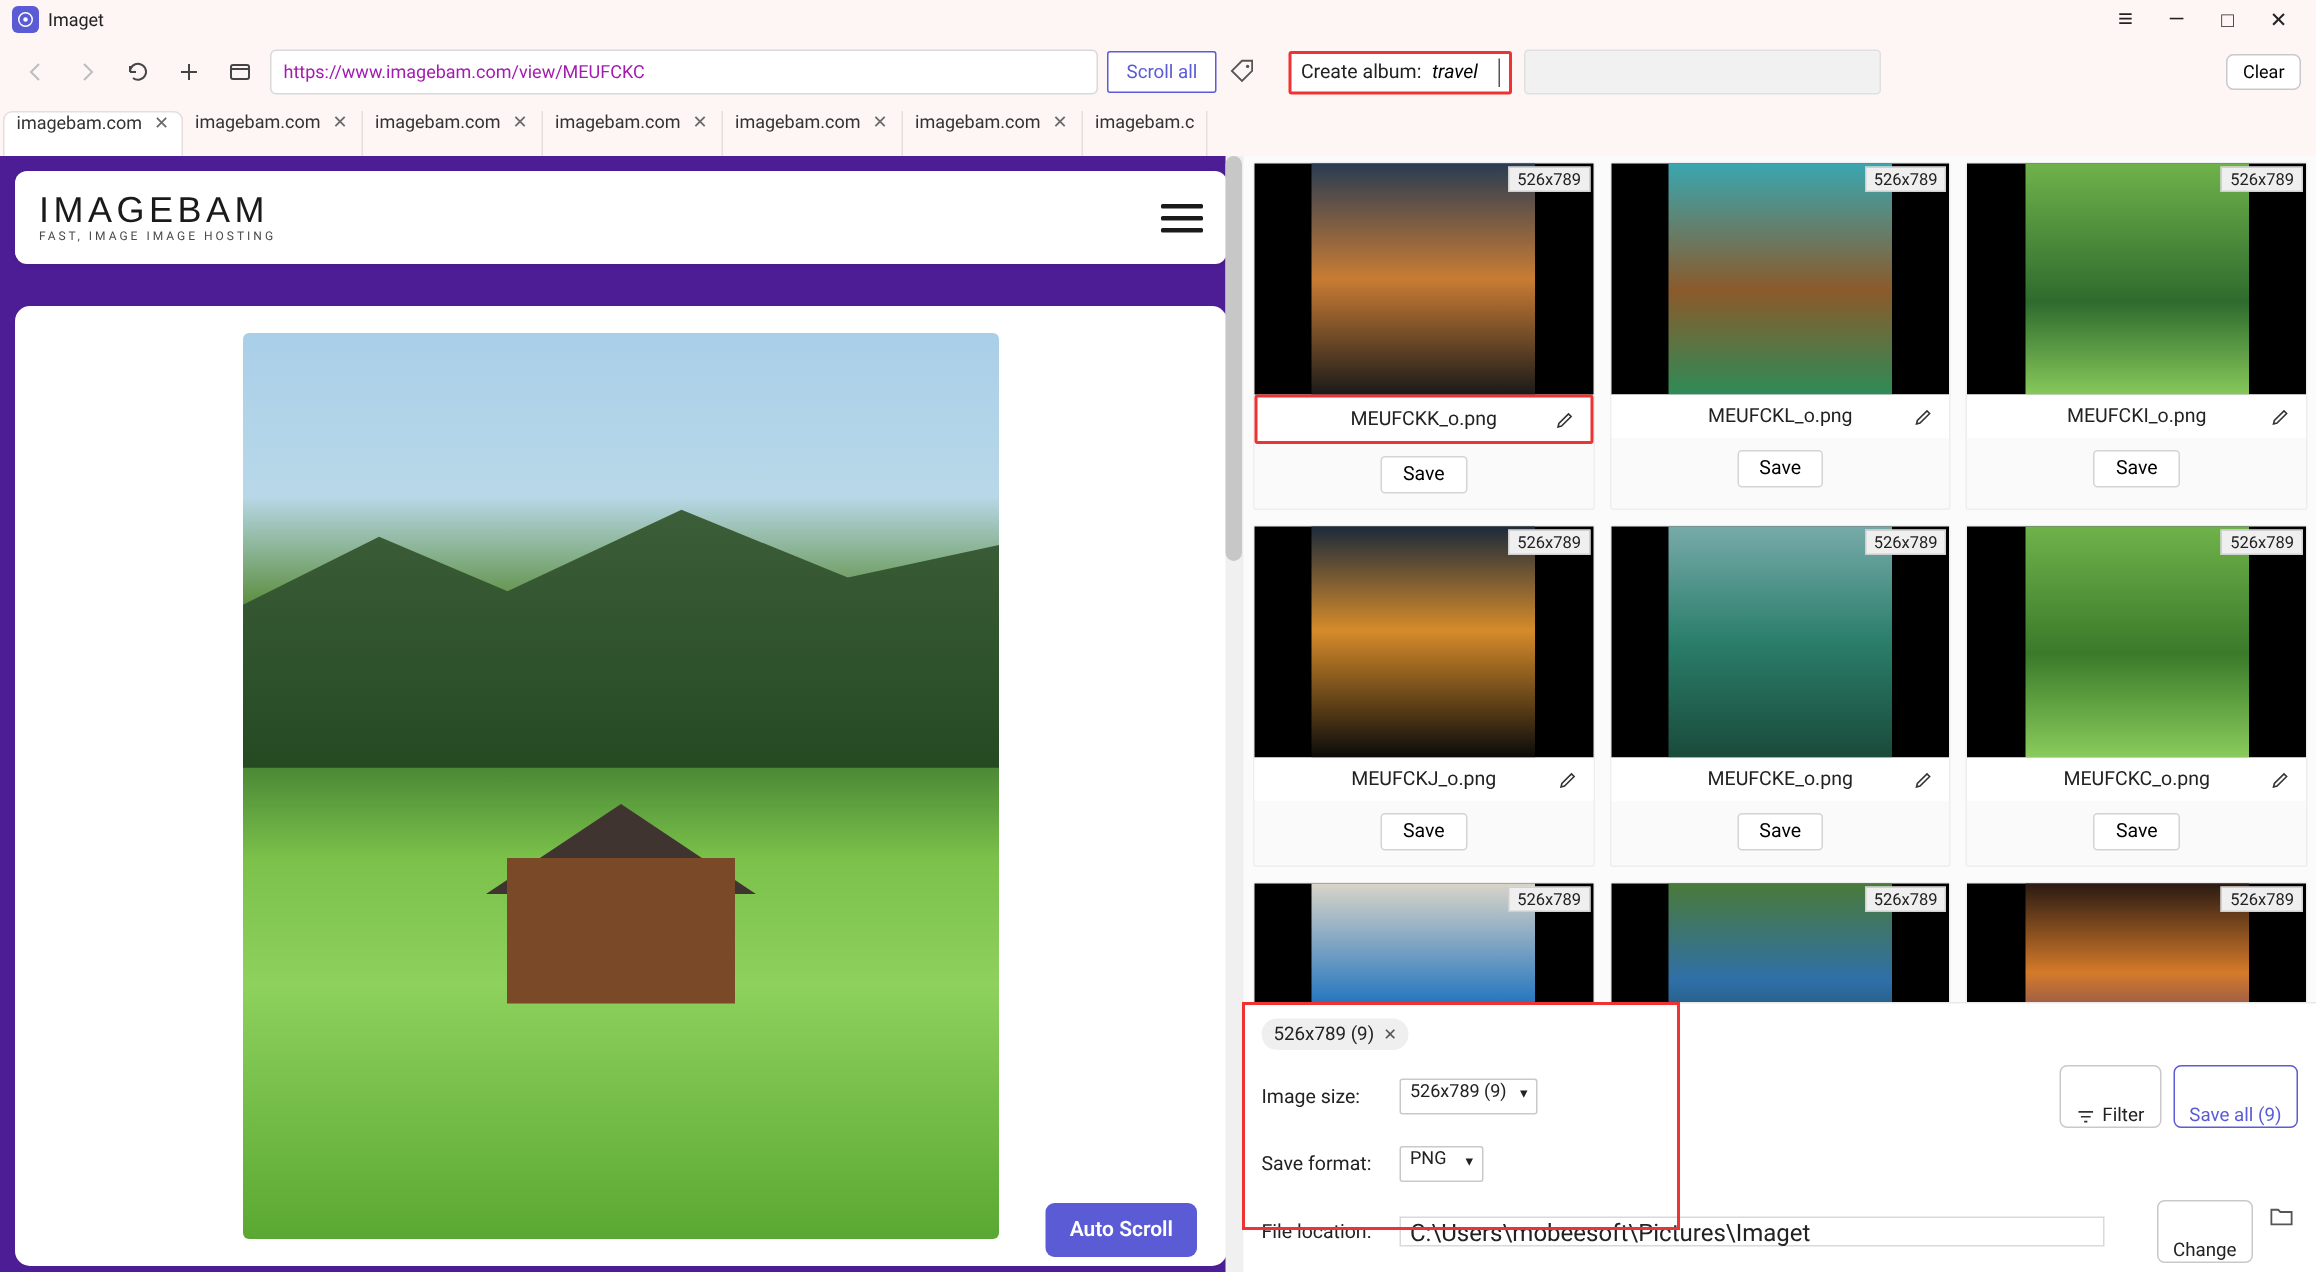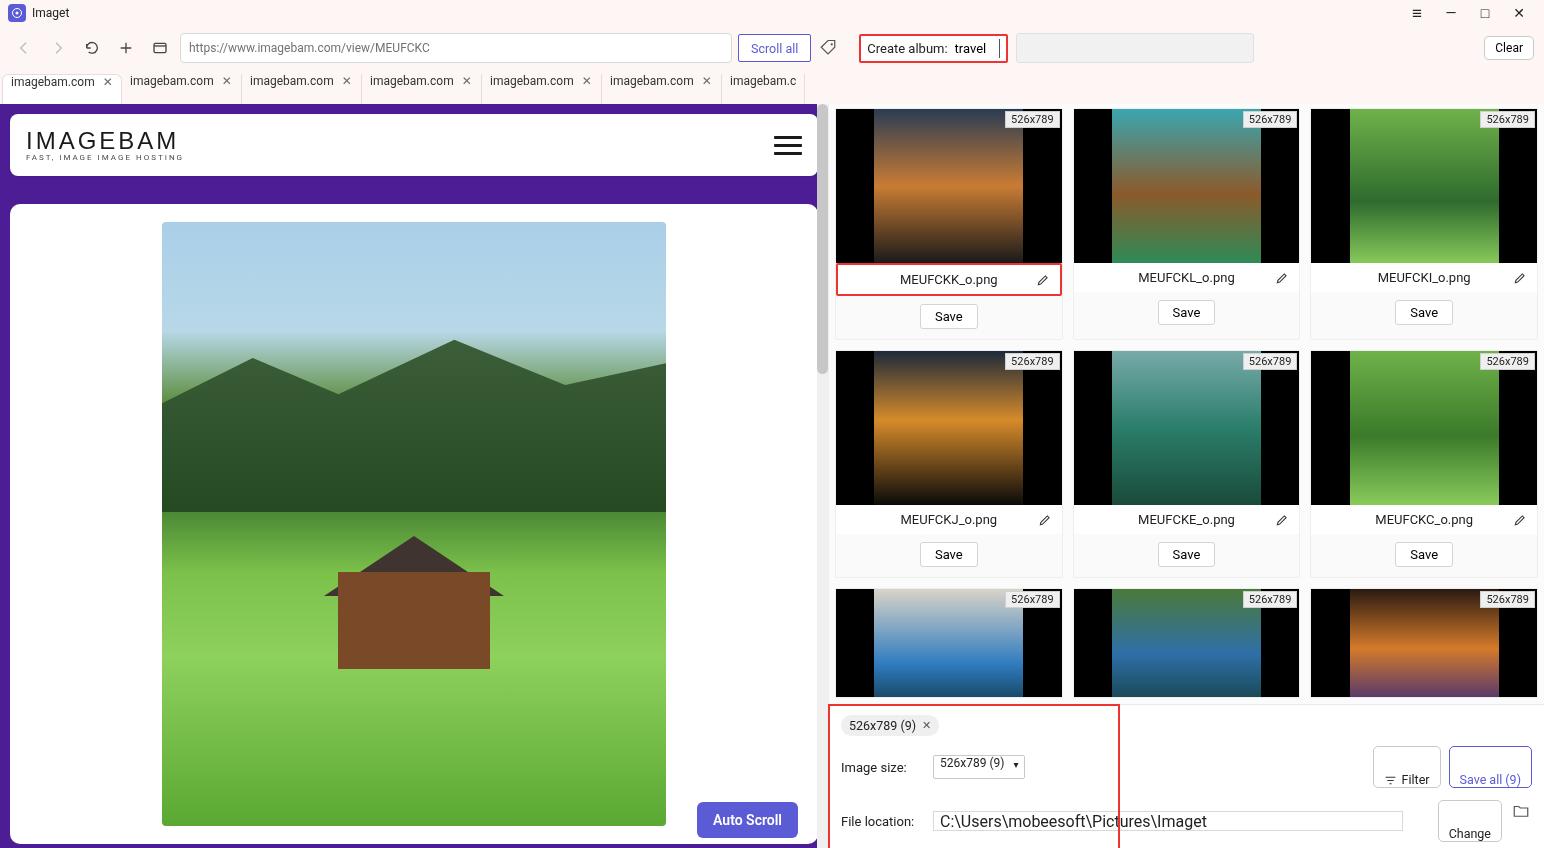--- a/index.html
+++ b/index.html
@@ -11,29 +11,29 @@
 .titlebar .appicon svg { width: 12px; height: 12px; fill: #fff; }
 .titlebar .appname { font-size: 12px; }
 .titlebar .spacer { flex: 1; }
 .titlebar .winbtn { width: 34px; height: 26px; display: flex; align-items: center; justify-content: center; font-size: 14px; }
 .titlebar .winbtn.ham { font-size: 17px; }
 
 
 .toolbar { height: 44px; display: flex; align-items: center; gap: 6px; padding: 0 10px; background: #fdf6f4; }
 .iconbtn { width: 28px; height: 28px; display: flex; align-items: center; justify-content: center; border-radius: 4px; color: #454545; }
 .iconbtn.disabled { color: #bdbdbd; }
-.urlbar { flex: 0 0 552px; height: 30px; border: 1px solid #d9d9d9; background: #fff; border-radius: 4px; padding: 0 8px; display: flex; align-items: center; font-size: 12px; color: #737373; }
+.urlbar { flex: 0 0 552px; height: 30px; border: 1px solid #d9d9d9; background: #fff; border-radius: 4px; padding: 0 8px; display: flex; align-items: center; font-size: 12px; color: #a21caf; }
 .scrollall { height: 28px; padding: 0 12px; border: 1px solid #5b5bd6; color: #5b5bd6; border-radius: 2px; background: #fff; font-size: 12.5px; display: flex; align-items: center; }
 .pricetag { width: 22px; height: 22px; display: flex; align-items: center; justify-content: center; color: #555; }
 
 
 .righttop { flex: 1; display: flex; align-items: center; gap: 8px; margin-left: 14px; }
 .albumwrap { border: 2px solid #e33; border-radius: 2px; padding: 3px 6px; display: flex; align-items: center; gap: 6px; background: #fff; }
 .albumwrap .lbl { font-size: 13px; }
-.albumwrap input { width: 46px; border: none; outline: none; font-size: 13px; padding: 2px 1px; border-right: 1px solid #555; }
+.albumwrap input { width: 46px; border: none; outline: none; font-size: 13px; padding: 2px 1px; border-right: 1px solid #555; font-style: italic; }
 .albumrest { height: 30px; flex: 0 0 238px; background: #f1f1f1; border: 1px solid #e0e0e0; border-radius: 3px; }
 .rightspacer { flex: 1; }
 .clearbtn { border: 1px solid #c9c9c9; background: #fff; border-radius: 5px; height: 24px; padding: 0 10px; font-size: 12px; }
 
 
 .tabs { height: 34px; display: flex; align-items: flex-end; padding-left: 2px; background: #fdf6f4; }
 .tab { height: 30px; padding: 0 8px; display: flex; align-items: flex-start; gap: 8px; font-size: 12px; color: #333; border-right: 1px solid #e6dedb; min-width: 120px; }
 .tab .tclose { color: #6a6a6a; font-size: 12px; }
 .tab.active { background: #fff; border-top-left-radius: 6px; border-top-right-radius: 6px; border: 1px solid #e6dedb; border-bottom: none; }
 .tab.cut { min-width: 70px; }
@@ -350,20 +350,24 @@
           <span class="filterbtn">
             <svg width="13" height="13" viewBox="0 0 24 24">
                 <path d="M3 6h18M6 12h12M10 18h4" stroke="#333" stroke-width="2"></path>
               </svg>
             <span>Filter</span>
           </span>
           <span class="saveallbtn">Save all (9)</span>
         </div>
       </div>
 
+      <div class="row">
+        <span class="lbl">Save format:</span>
+        <span class="select" style="min-width:56px">PNG</span>
+      </div>
 
       <div class="row" style="margin-bottom:0">
         <span class="lbl">File location:</span>
         <span class="pathfield">
             <span>C:\Users\mobeesoft\Pictures\Imaget</span>
           </span>
         <div class="push">
           <span class="changebtn">Change</span>
           <span class="foldericon">
               <svg width="18" height="18" viewBox="0 0 24 24">

